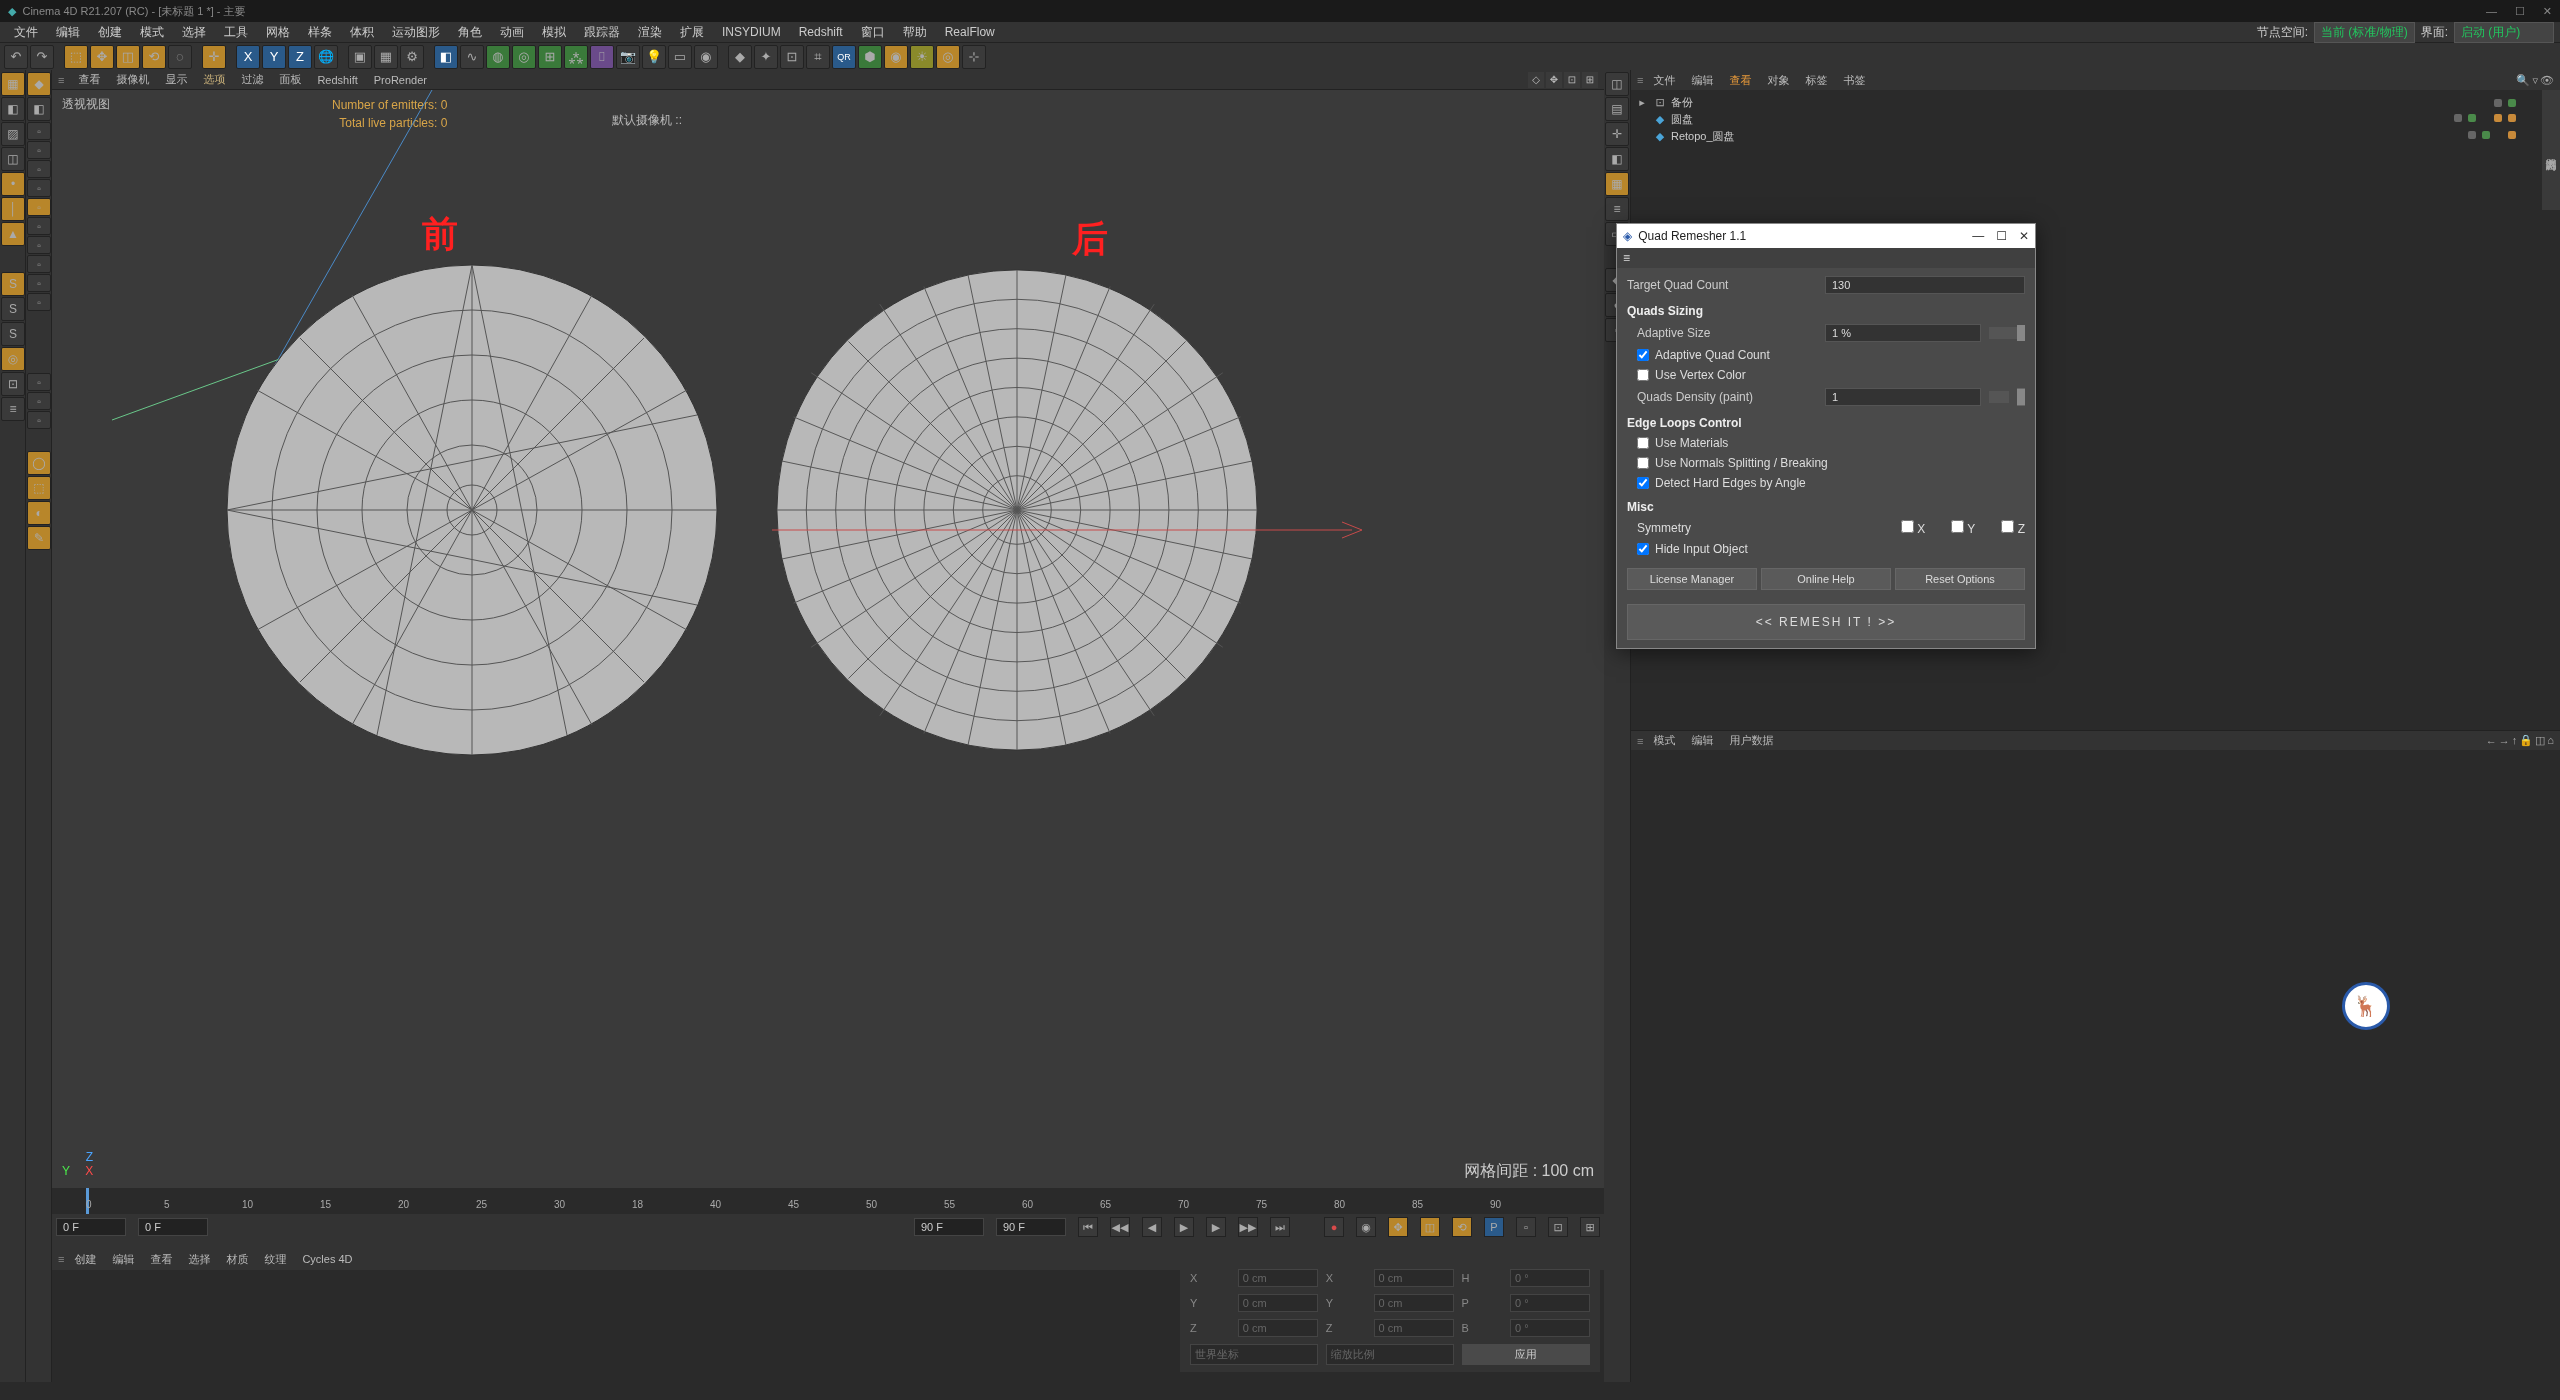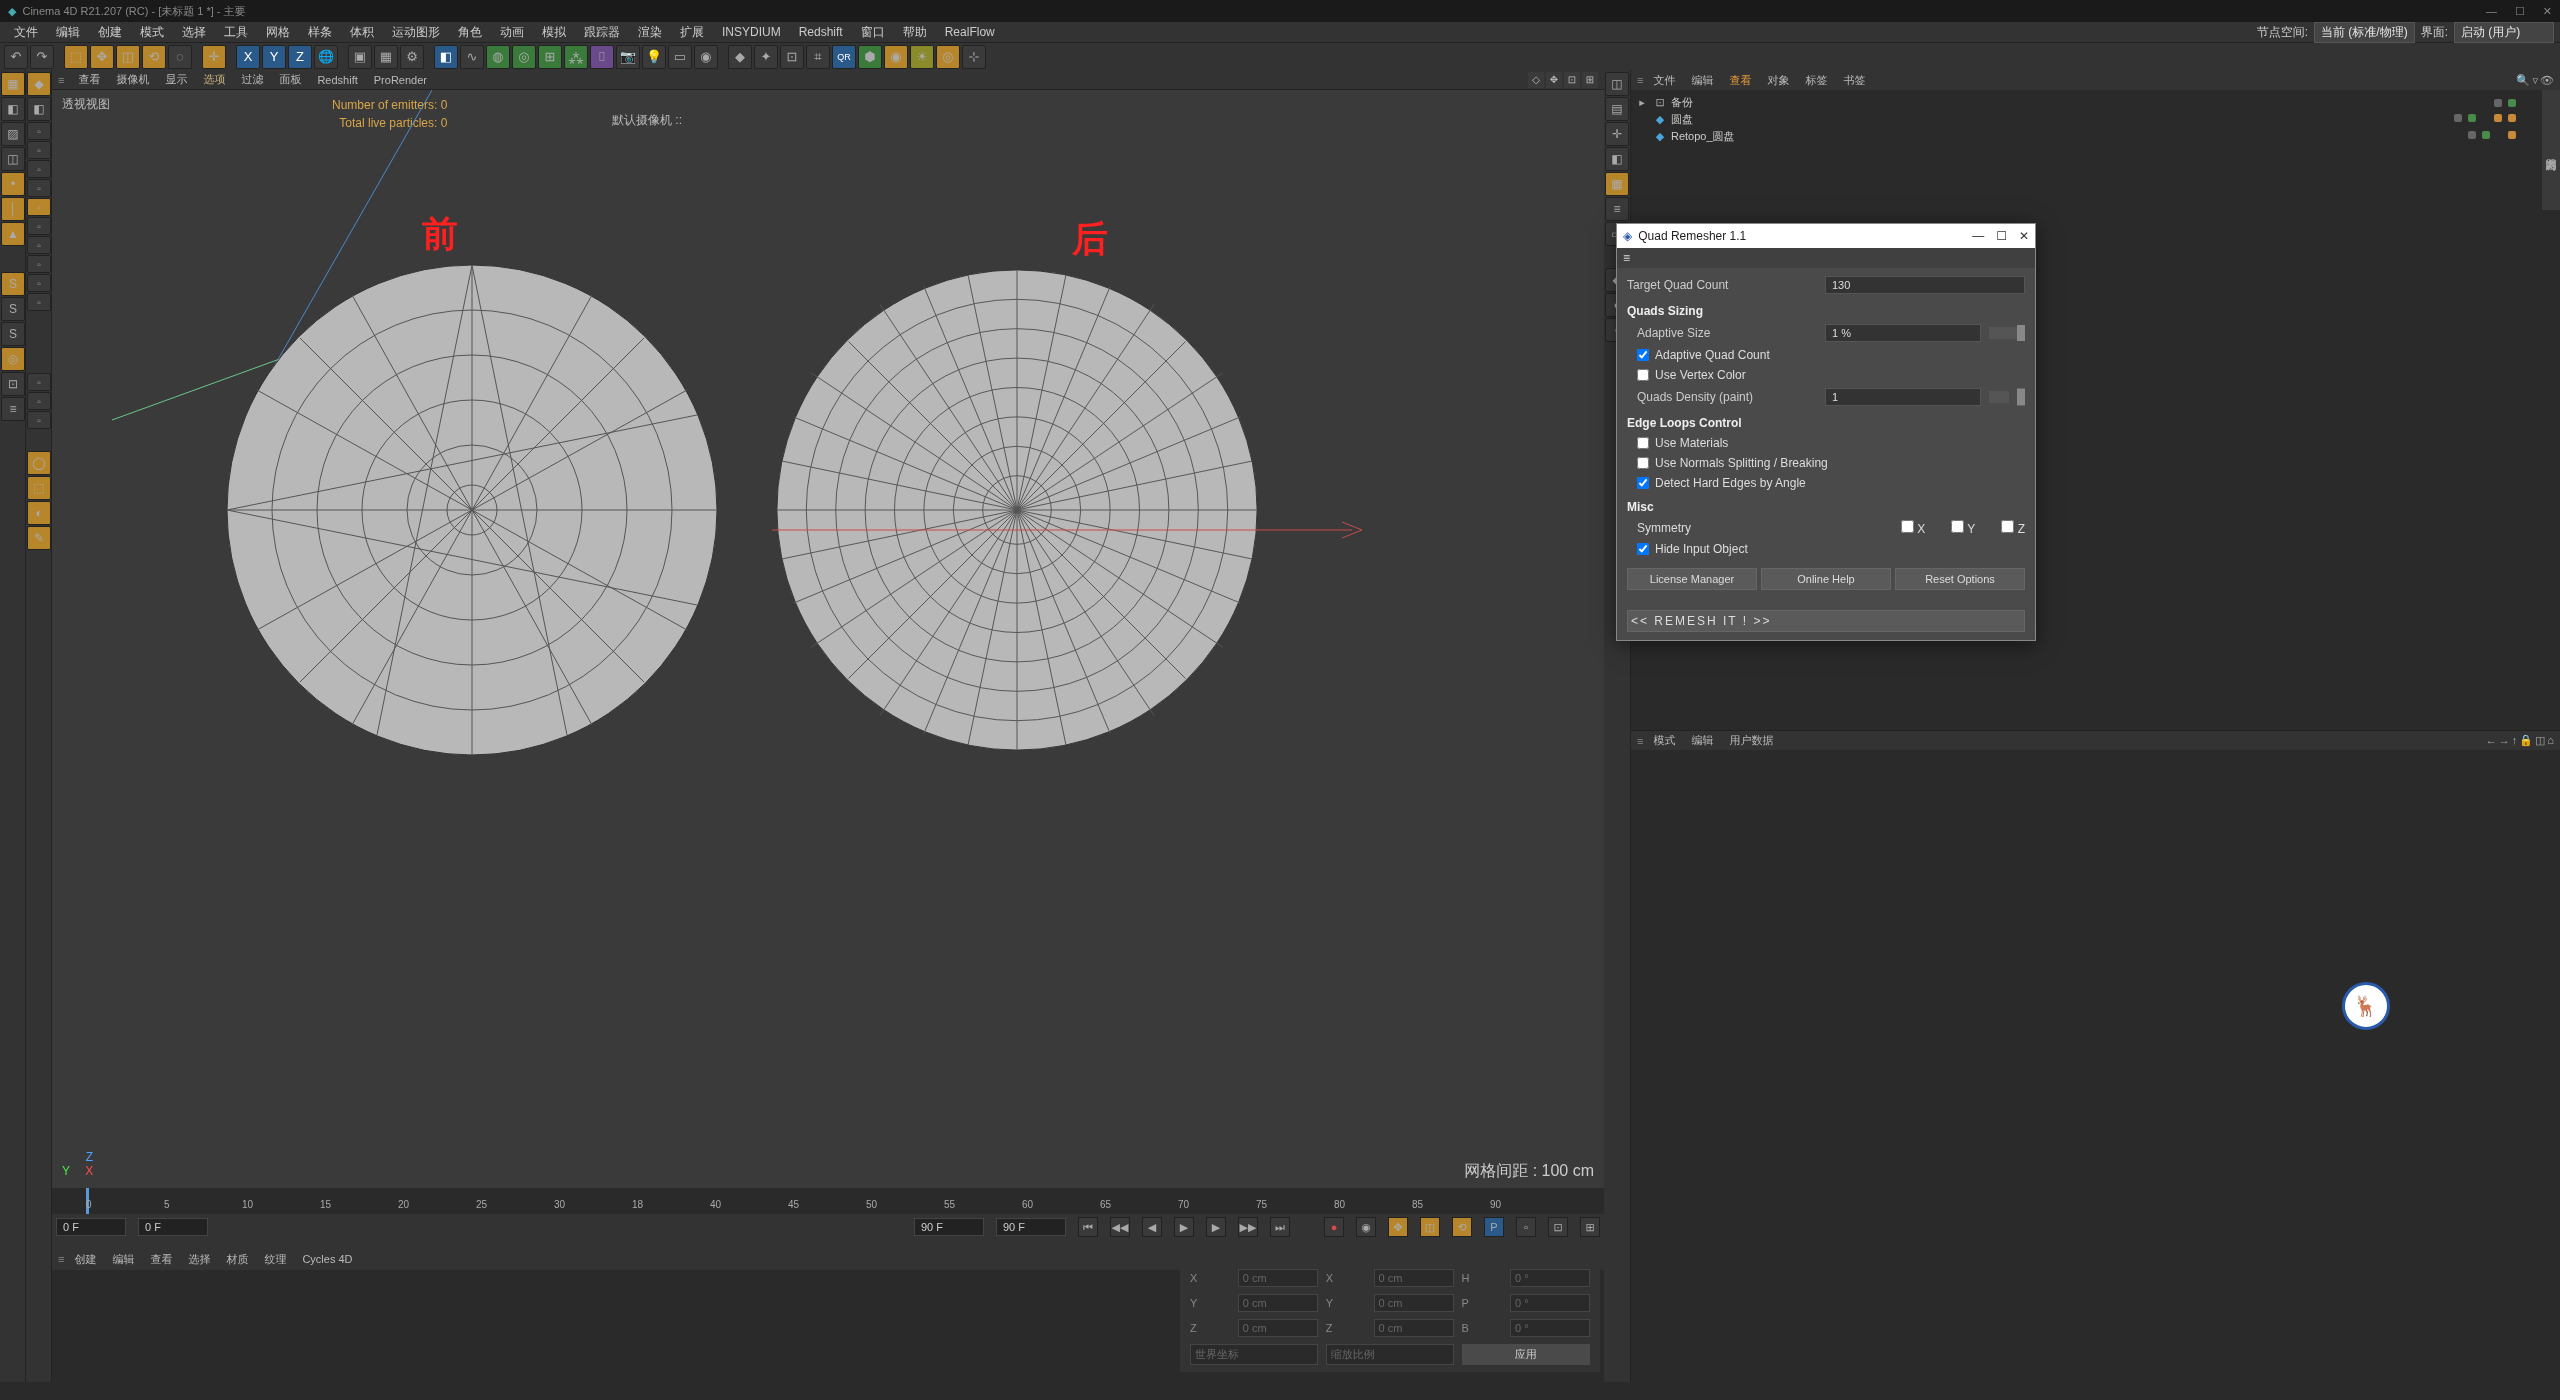--- a/index.html
+++ b/index.html
@@ -7,21 +7,21 @@
 
 
 .titlebar { height:22px; background:#1a1a1a; display:flex; align-items:center; padding:0 8px; color:#888; font-size:11px; }
 .titlebar .wincontrols { margin-left:auto; display:flex; gap:18px; color:#888; }
 .titlebar .wincontrols span { cursor:pointer; }
 
 
 .menubar { height:20px; background:#333; display:flex; align-items:center; padding:0 6px; gap:2px; font-size:12px; color:#ccc; }
 .menubar .mitem { padding:2px 8px; cursor:pointer; }
 .menubar .right { margin-left:auto; display:flex; align-items:center; gap:6px; }
-.menubar .combo { background:#444; border:1px solid #555; padding:1px 6px; color:#e5e5e5; min-width:100px; display:inline-block; }
+.menubar .combo { background:#444; border:1px solid #555; padding:1px 6px; color:#22c55e; min-width:100px; display:inline-block; }
 
 
 .toolbar { height:28px; background:#333; border-top:1px solid #222; display:flex; align-items:center; padding:0 4px; gap:2px; }
 .tbtn { width:24px; height:24px; background:#3a3a3a; border:1px solid #222; display:flex; align-items:center; justify-content:center; font-size:13px; cursor:pointer; border-radius:2px; }
 .tbtn.blue { background:#2a5a8a; color:#fff; }
 .tbtn.orange { background:#b8862a; }
 .tbtn.green { background:#3a7a3a; }
 .tbtn.purple { background:#6a4a8a; }
 .tbtn.yellow { background:#8a8a2a; }
 .tbtn.sep { width:6px; background:transparent; border:none; }
@@ -102,21 +102,21 @@
 .qrwin .qlabel { flex:0 0 190px; color:#ccc; }
 .qrwin .qlabel.indent { padding-left:10px; }
 .qrwin .qfield { background:#333; border:1px solid #555; color:#ddd; padding:2px 6px; flex:1; font-size:11px; }
 .qrwin .qsection { font-weight:bold; color:#eee; margin-top:4px; }
 .qrwin .qcheck { display:flex; align-items:center; gap:6px; padding-left:10px; }
 .qrwin .qcheck input { width:12px; height:12px; }
 .qrwin .qslider { width:60px; height:12px; background:#555; position:relative; }
 .qrwin .qslider .knob { position:absolute; left:28px; top:-2px; width:8px; height:16px; background:#888; }
 .qrwin .qbtnrow { display:flex; gap:4px; margin-top:6px; }
 .qrwin .qbtn { flex:1; background:#5a5a5a; border:1px solid #666; padding:4px; text-align:center; cursor:pointer; color:#ddd; font-size:11px; }
-.qrwin .qbigbtn { background:#5a5a5a; border:1px solid #666; padding:3px; cursor:pointer; color:#ddd; margin-top:14px; letter-spacing:2px; }
+.qrwin .qbigbtn { background:#5a5a5a; border:1px solid #666; padding:10px; text-align:center; cursor:pointer; color:#ddd; margin-top:8px; letter-spacing:2px; }
 .qrwin .qp { width:22px; background:#666; text-align:center; padding:2px 0; cursor:pointer; }
 
 
 .farrighttab { position:absolute; right:0; top:90px; width:18px; height:120px; background:#3a3a3a; writing-mode:vertical-rl; text-align:center; padding:6px 2px; font-size:11px; color:#aaa; cursor:pointer; }
 
 
 .watermark { position:absolute; right:170px; bottom:370px; width:48px; height:48px; border-radius:50%; background:#fff; border:3px solid #2a5aaa; display:flex; align-items:center; justify-content:center; font-size:20px; }
 
 .statusbar { position:absolute; bottom:0; left:0; right:0; height:18px; background:#2a2a2a; }
 

